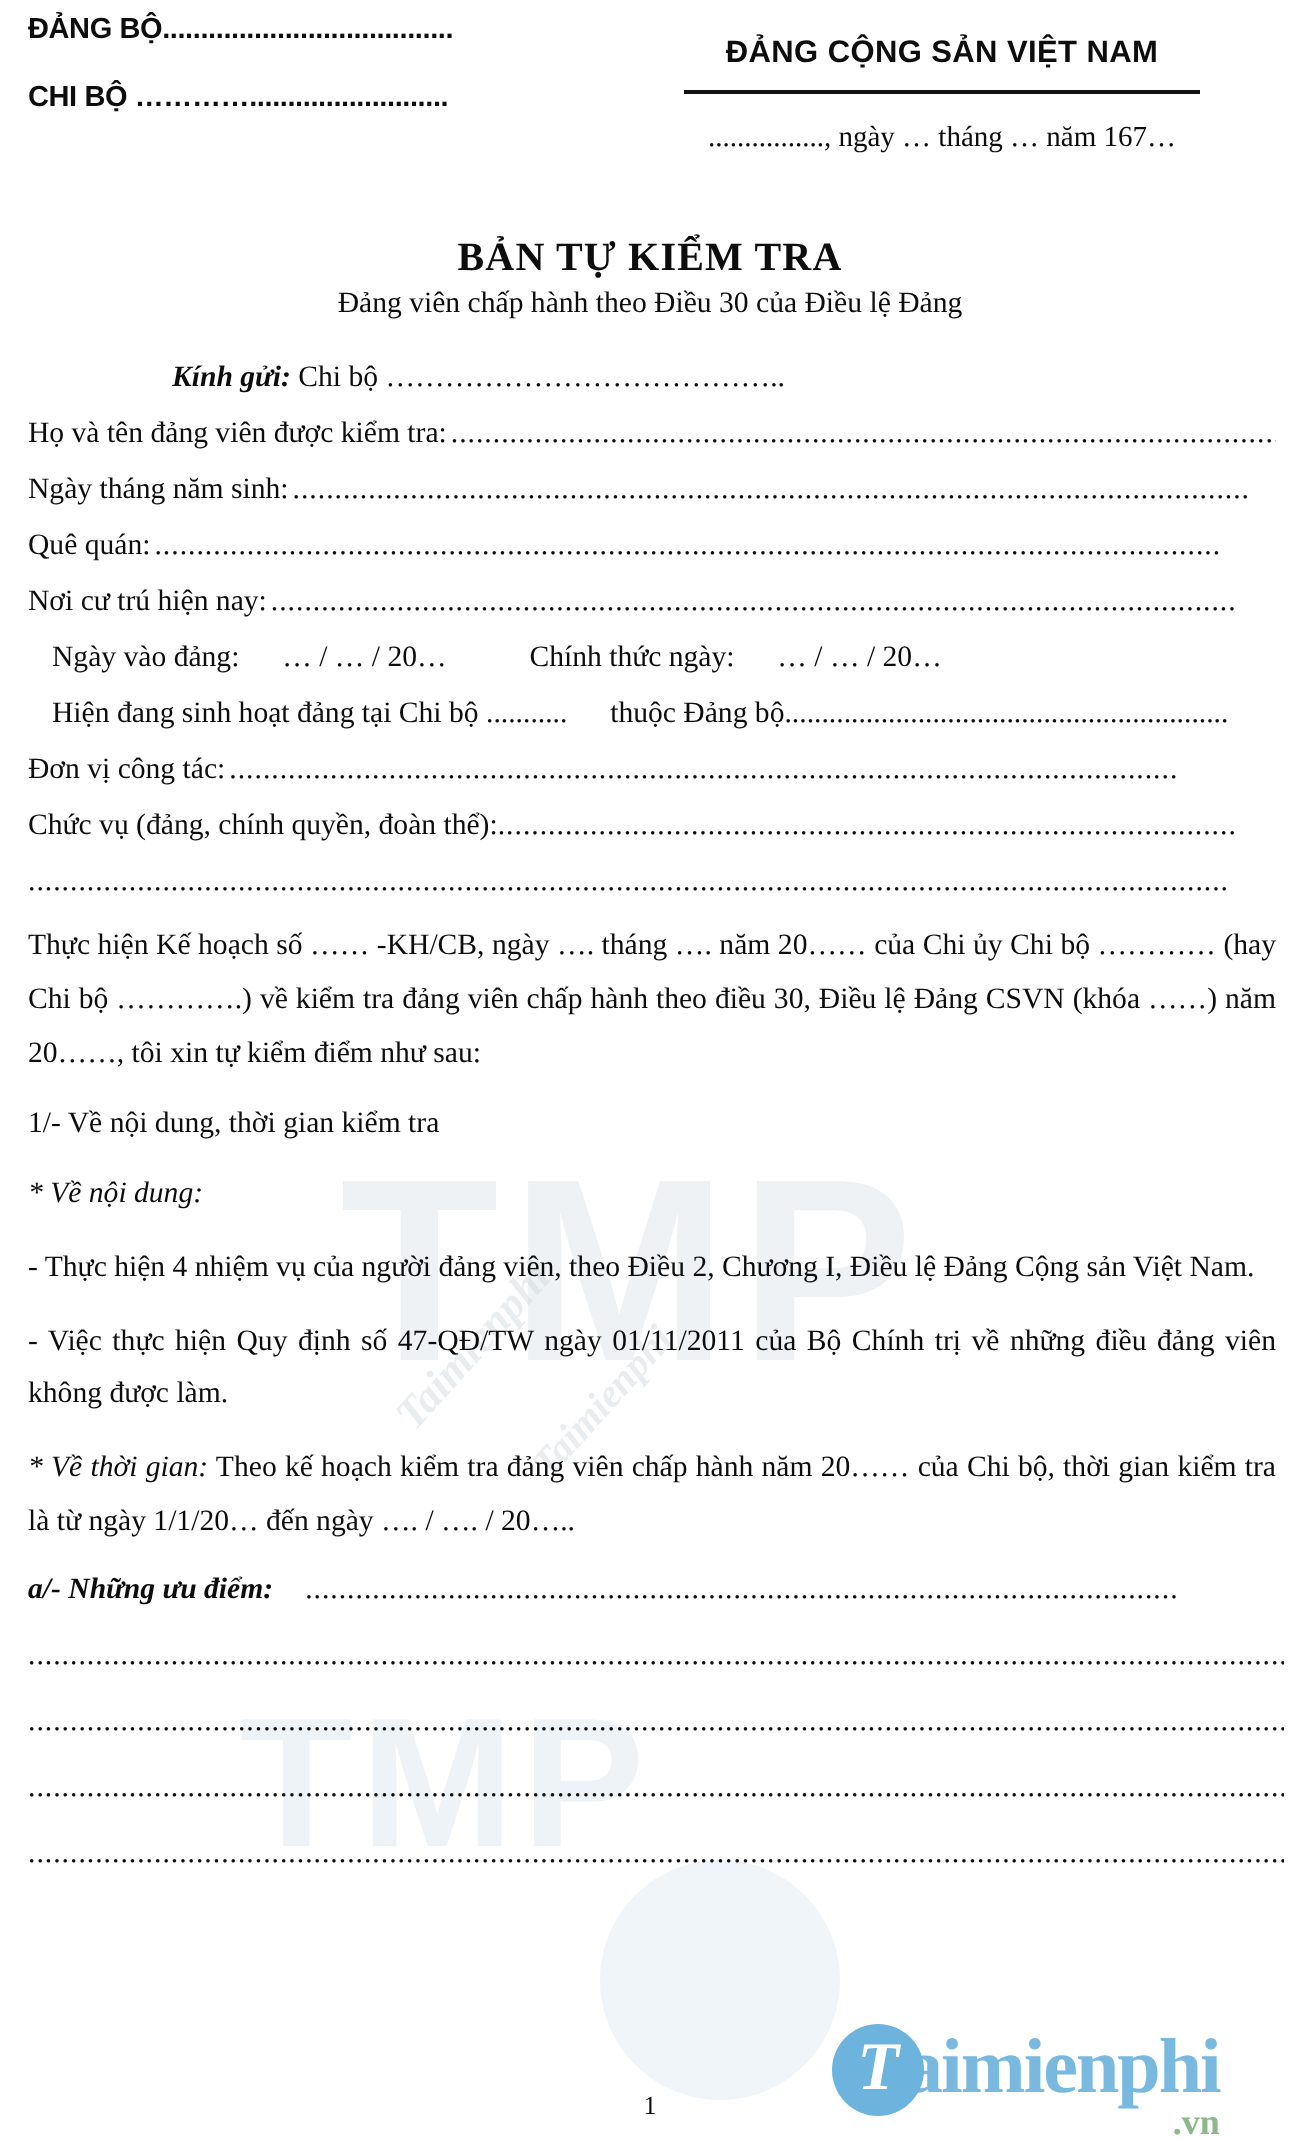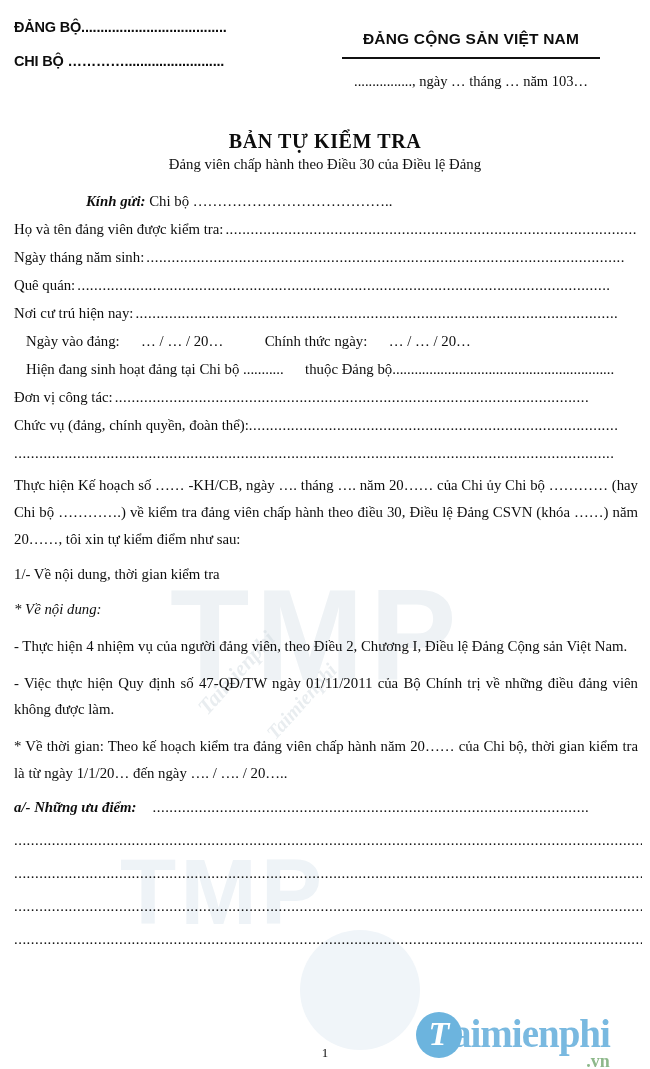--- a/index.html
+++ b/index.html
@@ -74,21 +74,21 @@
     width: 120px;
     height: 120px;
     border-radius: 50%;
     background: #f0f5f9;
   }
 
   
   .content {
     position: relative;
     z-index: 2;
-    padding: 12px 8px;
+    padding: 0 8px;
     box-sizing: border-box;
     width: 650px;
   }
 
   
   .doc-header {
     display: flex;
     align-items: flex-start;
     padding-top: 6px;
     height: 96px;
@@ -208,21 +208,21 @@
   .para {
     font-size: 14.8px;
     line-height: 1.82;
     margin-top: 10px;
     padding-left: 6px;
     padding-right: 4px;
     text-align: justify;
     text-justify: inter-word;
   }
   .para.justified { text-align: justify; }
-  .para .it { }
+  .para .it { font-style: italic; }
 
   .line-item {
     font-size: 14.8px;
     line-height: 1.82;
     margin-top: 8px;
     padding-left: 6px;
     padding-right: 4px;
     text-align: left;
   }
   .line-item .it { font-style: italic; }
@@ -342,21 +342,21 @@
   <div class="content">
 
     <div class="doc-header">
       <div class="hdr-left">
         <div class="org-line">ĐẢNG BỘ......................................</div>
         <div class="org-line second">CHI BỘ …………..........................</div>
       </div>
       <div class="hdr-right">
         <div class="nation-title">ĐẢNG CỘNG SẢN VIỆT NAM</div>
         <div class="nation-rule"></div>
-        <div class="date-line">................, ngày … tháng … năm 103…</div>
+        <div class="date-line">................, ngày … tháng … năm 167…</div>
       </div>
     </div>
 
     <div class="main-title">BẢN TỰ KIỂM TRA</div>
     <div class="sub-title">Đảng viên chấp hành theo Điều 30 của Điều lệ Đảng</div>
 
     <div class="recipient">
       <span class="lbl">Kính gửi:</span>
       <span>Chi bộ …………………………………..</span>
     </div>

